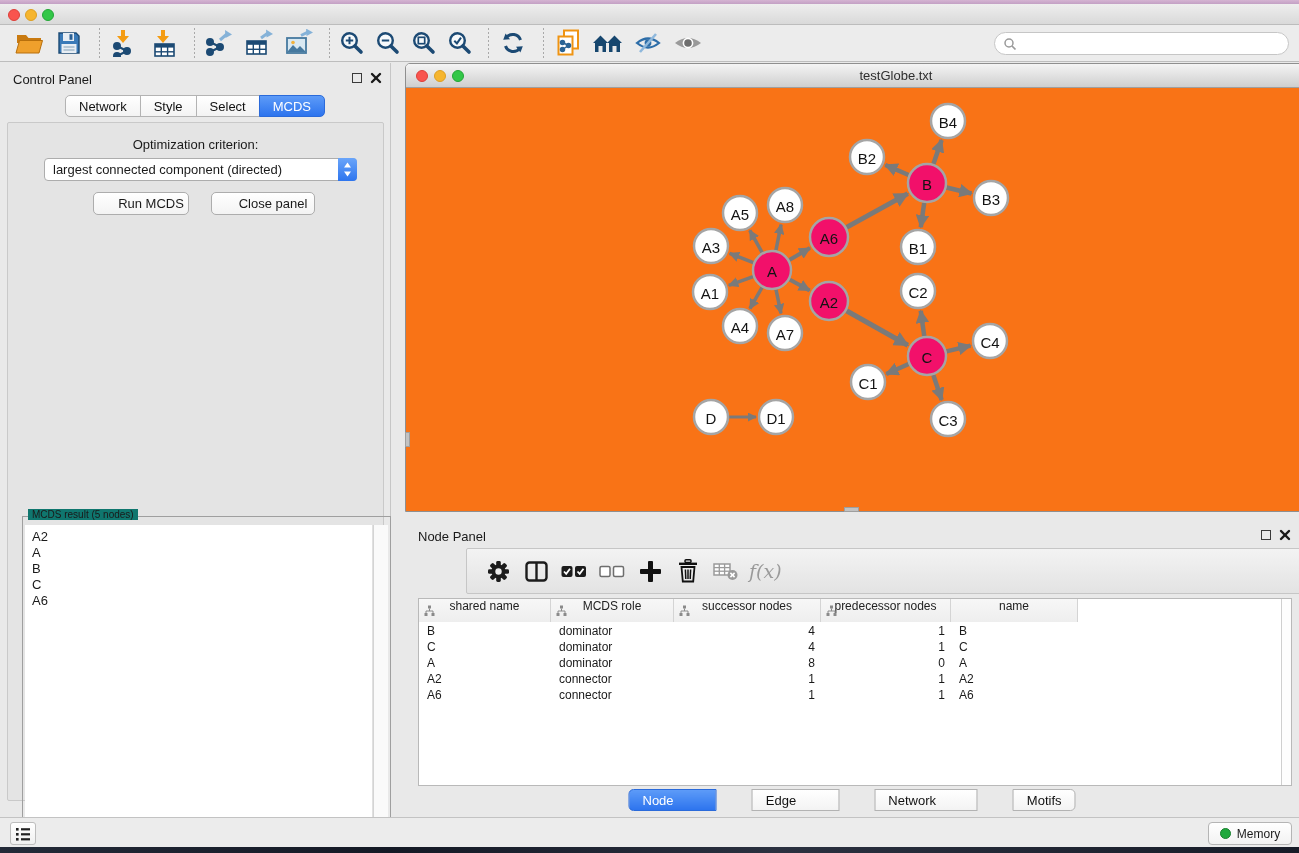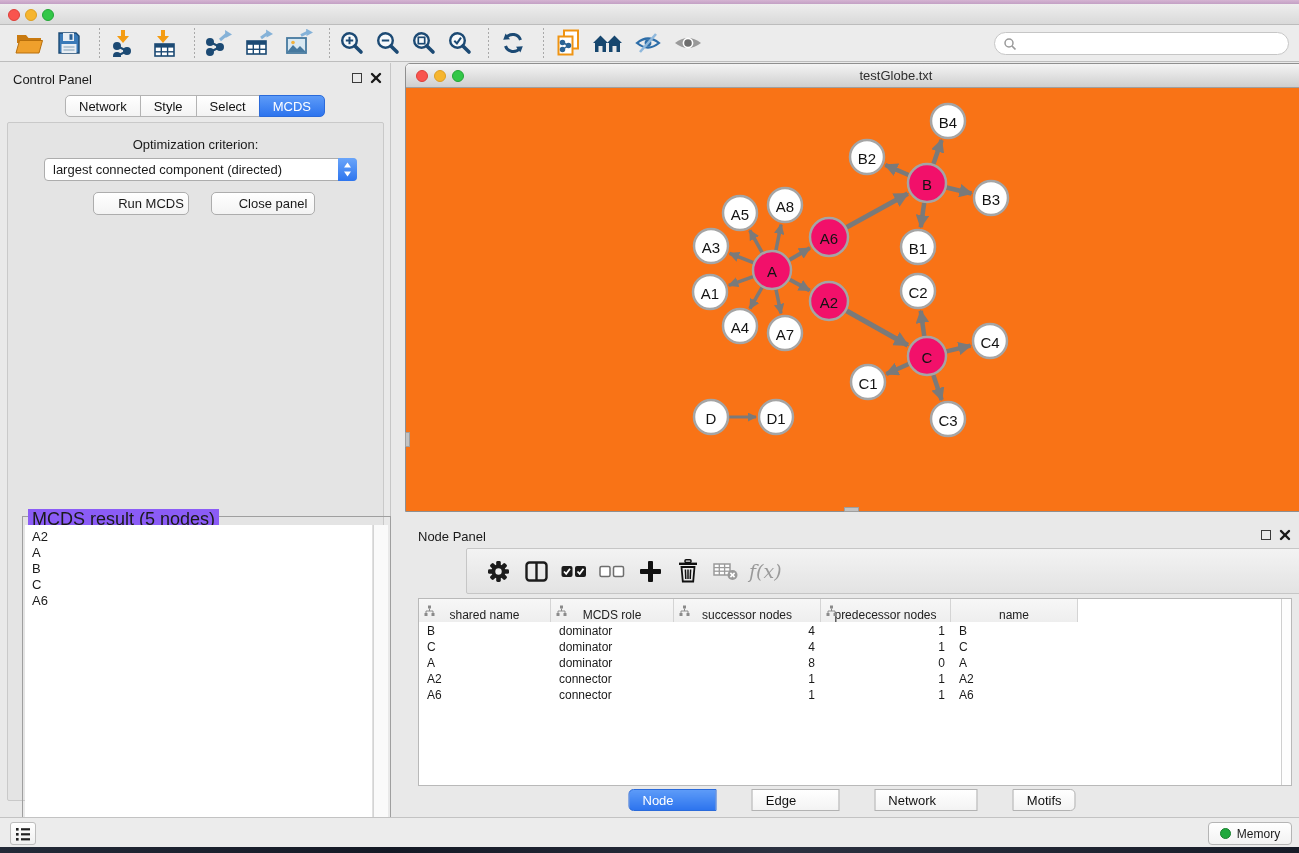--- a/index.html
+++ b/index.html
@@ -52,22 +52,22 @@
   .opt-label { position:absolute; left:0; right:0; top:14px; text-align:center; font-size:13px; }
   .dropdown { position:absolute; left:36px; top:35px; width:313px; height:23px; background:#fff;
     border:1px solid #adadad; border-radius:4px; display:flex; align-items:center; cursor:default; }
   .dropdown .dd-text { flex:1; font-size:13px; padding-left:8px; white-space:nowrap; overflow:hidden; }
   .dd-stepper { width:19px; height:23px; margin:-1px -1px -1px 0; border-radius:0 4px 4px 0;
     background:linear-gradient(#6aa5fa,#2e75ee); display:flex; align-items:center; justify-content:center; }
   .btn { background:linear-gradient(#ffffff,#f3f3f3); border:1px solid #adadad; border-radius:5px;
     font-size:13px; height:23px; line-height:21px; text-align:center; cursor:default; position:absolute;padding-left:20px; }
   .groupbox { position:absolute; left:14px; top:393px; width:369px; height:339px;
     border:1px solid #9f9f9f; }
-  .groupbox .gb-label { position:absolute; top:-8px; left:5px; background:#8b5cf6;
-    padding:0 4px; font-size:18px; color:#1a1a1a; }
+  .groupbox .gb-label { position:absolute; top:-8px; left:5px; background:#0f766e;
+    padding:0 4px; font-size:10px; color:#1a1a1a; }
   .gb-list { position:absolute; left:2px; right:17px; top:8px; bottom:2px; background:#fff;
     border-right:1px solid #e0e0e0; padding:4px 0 0 7px; font-size:13px; line-height:16px; }
   .gb-scroll { position:absolute; right:2px; top:8px; bottom:2px; width:15px; background:#fafafa;
     border-left:1px solid #d4d4d4; }
   .list-item { height:16px; }
   
   .net-window { position:absolute; left:405px; top:63px; width:982px; height:449px;
     background:#fff; border:1px solid #8f8f8f; border-radius:5px 5px 0 0; }
   .net-titlebar { position:absolute; left:0; top:0; right:0; height:24px;
     background:linear-gradient(#f4f4f4,#cfcfcf); border-bottom:1px solid #9f9f9f;
@@ -89,21 +89,21 @@
   .fx-label { font-size:19px; font-style:italic; color:#9a9a9a;
     font-family:"DejaVu Serif", serif; margin-left:4px; }
   .tp-table { position:absolute; left:13px; top:78px; width:874px; height:188px; background:#fff;
     border:1px solid #b9b9b9; overflow:hidden; }
   .tp-scroll { position:absolute; right:0; top:0; bottom:0; width:10px; background:#fdfdfd;
     border-left:1px solid #cfcfcf; }
   .thead { position:absolute; left:0; top:0; height:23px; display:flex;
     border-bottom:1px solid #c9c9c9; }
   .th { position:relative; height:23px; background:linear-gradient(#f7f7f7,#eeeeee);
     border-right:1px solid #d4d4d4; font-size:12px; color:#222;
-    display:flex; align-items:flex-end; justify-content:center; }
+    display:flex; align-items:flex-start; justify-content:center; }
   .th .hicon { position:absolute; left:5px; top:6px; }
   .tbody { position:absolute; left:0; top:24px; right:10px; }
   .trow { display:flex; height:16px; font-size:12px; }
   .td { overflow:hidden; white-space:nowrap; line-height:16px; }
   
   .bottom-tabs { position:absolute; left:50%; transform:translateX(-50%); top:269px; display:flex;gap:36px; }
   
   .statusbar { position:absolute; left:0; top:817px; width:100%; height:30px;
     background:#ececec; border-top:1px solid #c3c3c3; }
   .list-btn { position:absolute; left:10px; top:4px; width:26px; height:23px;

